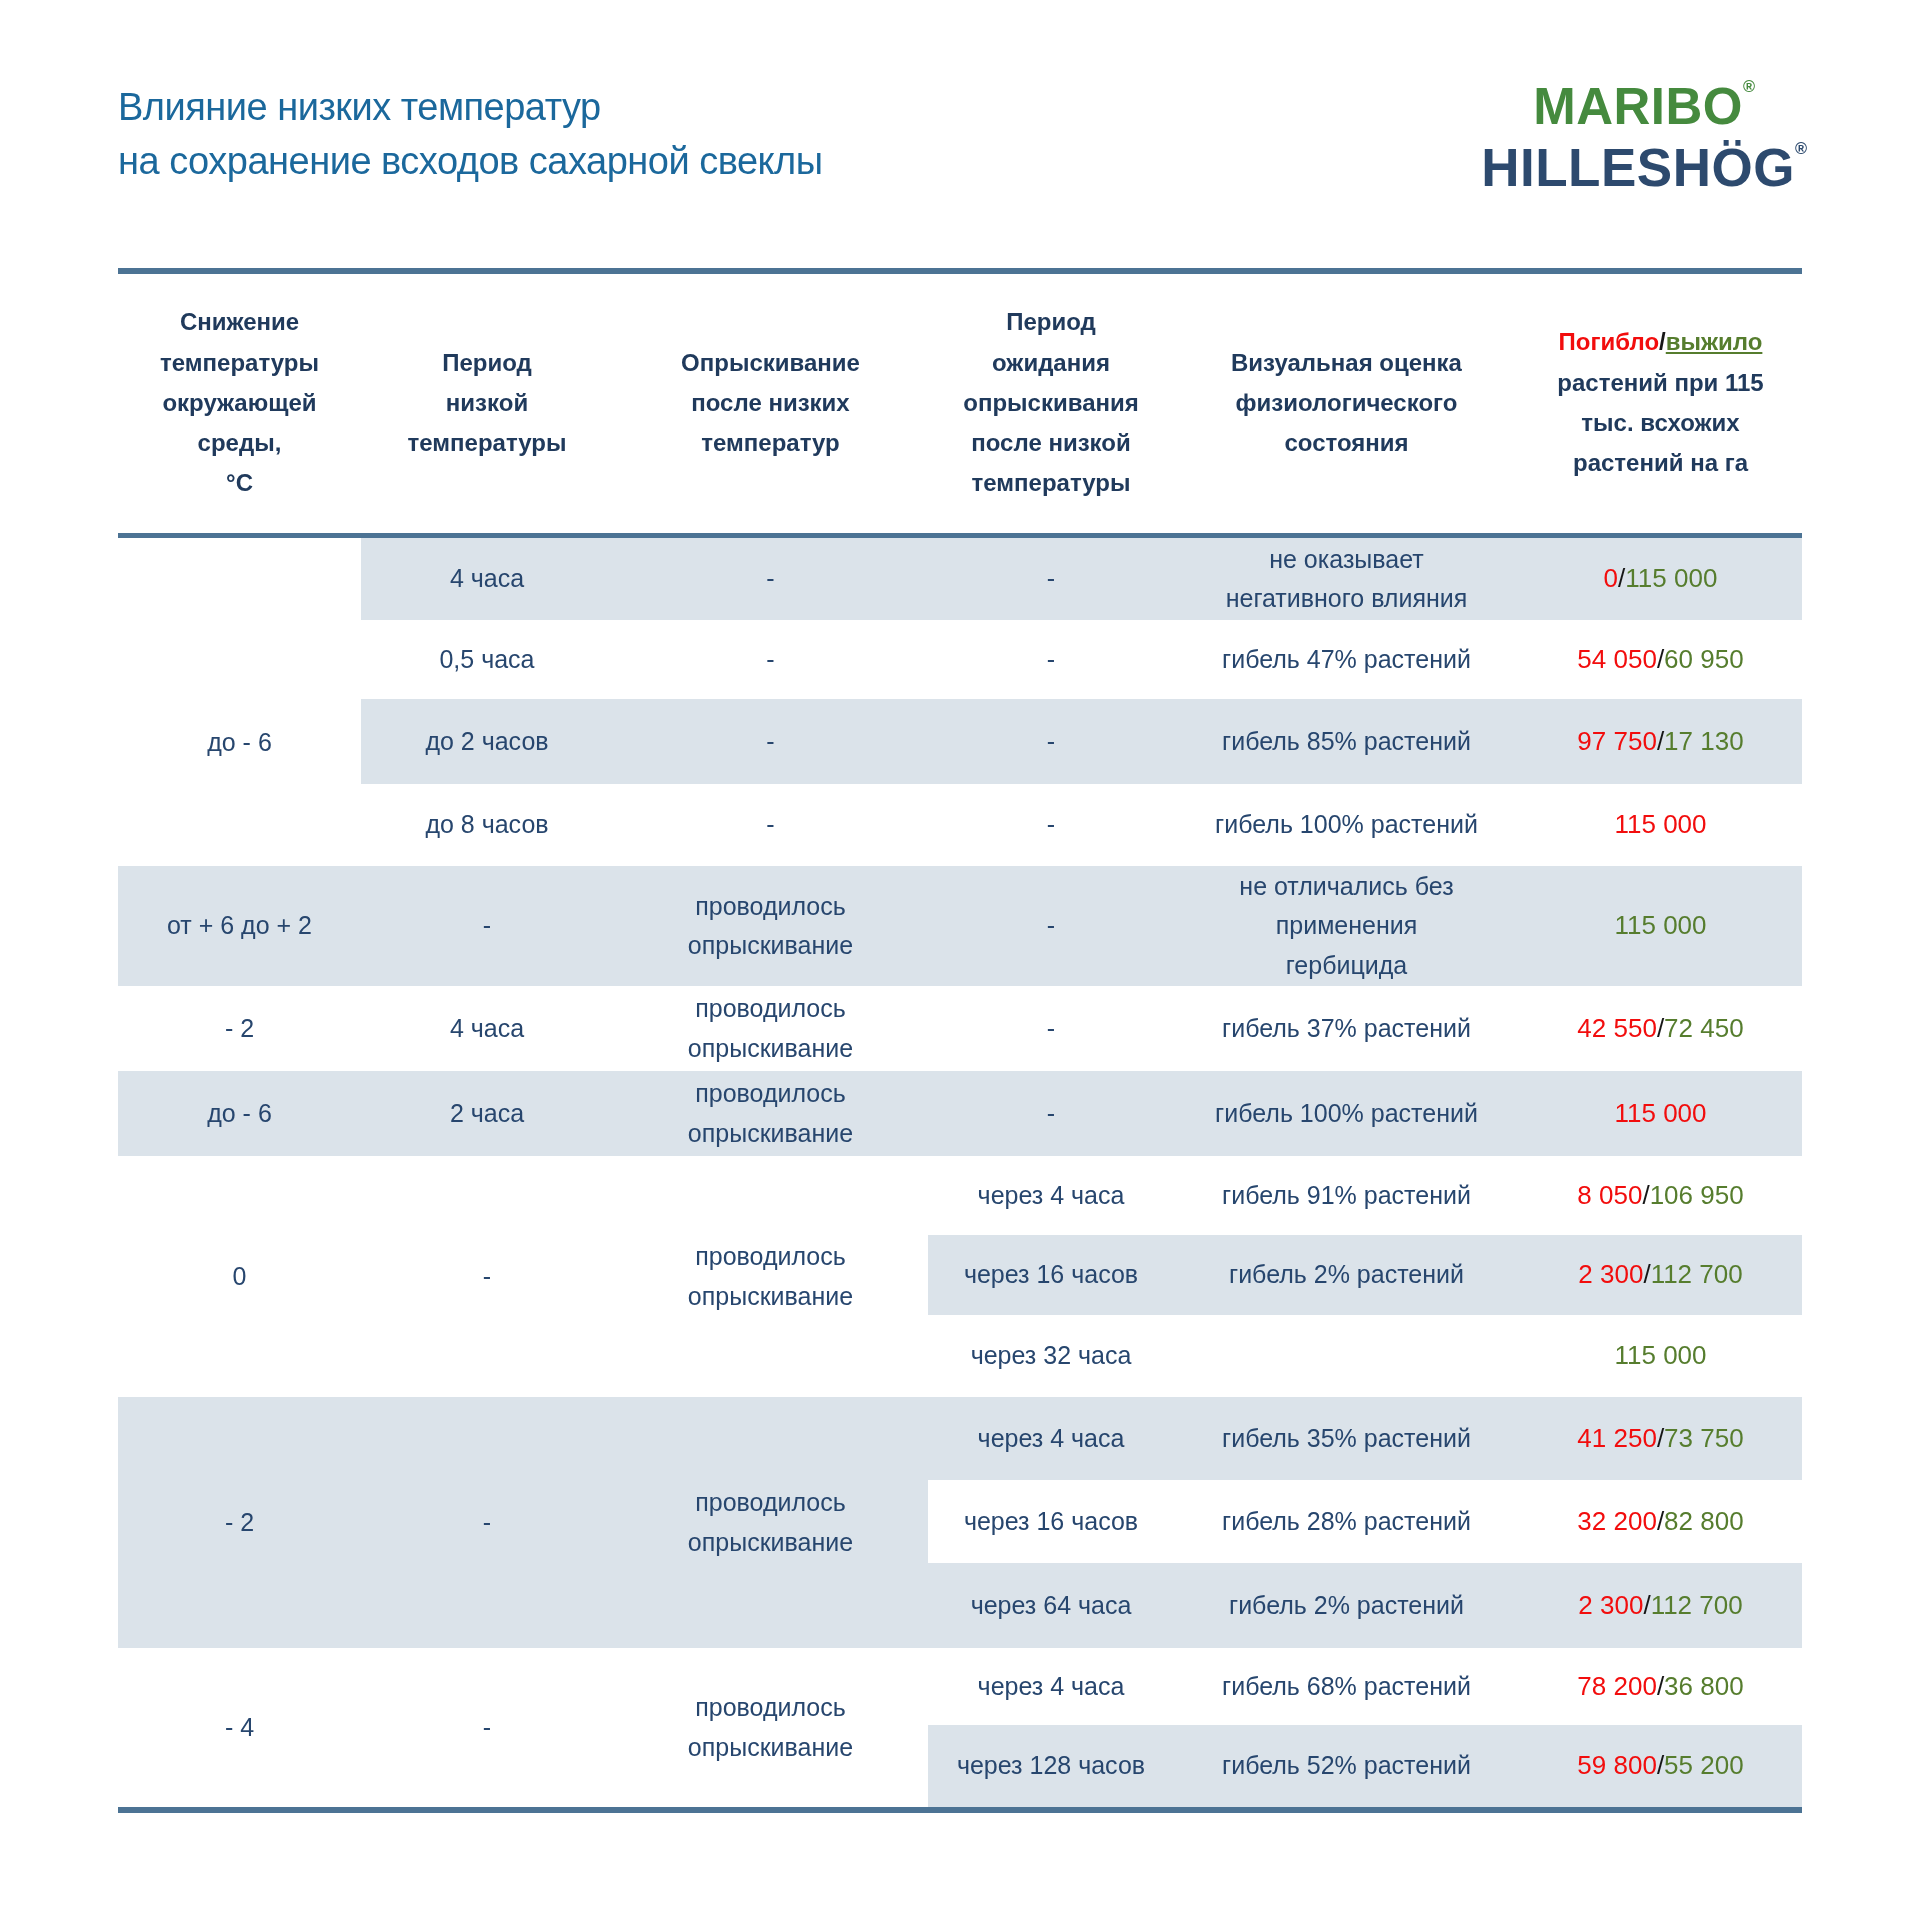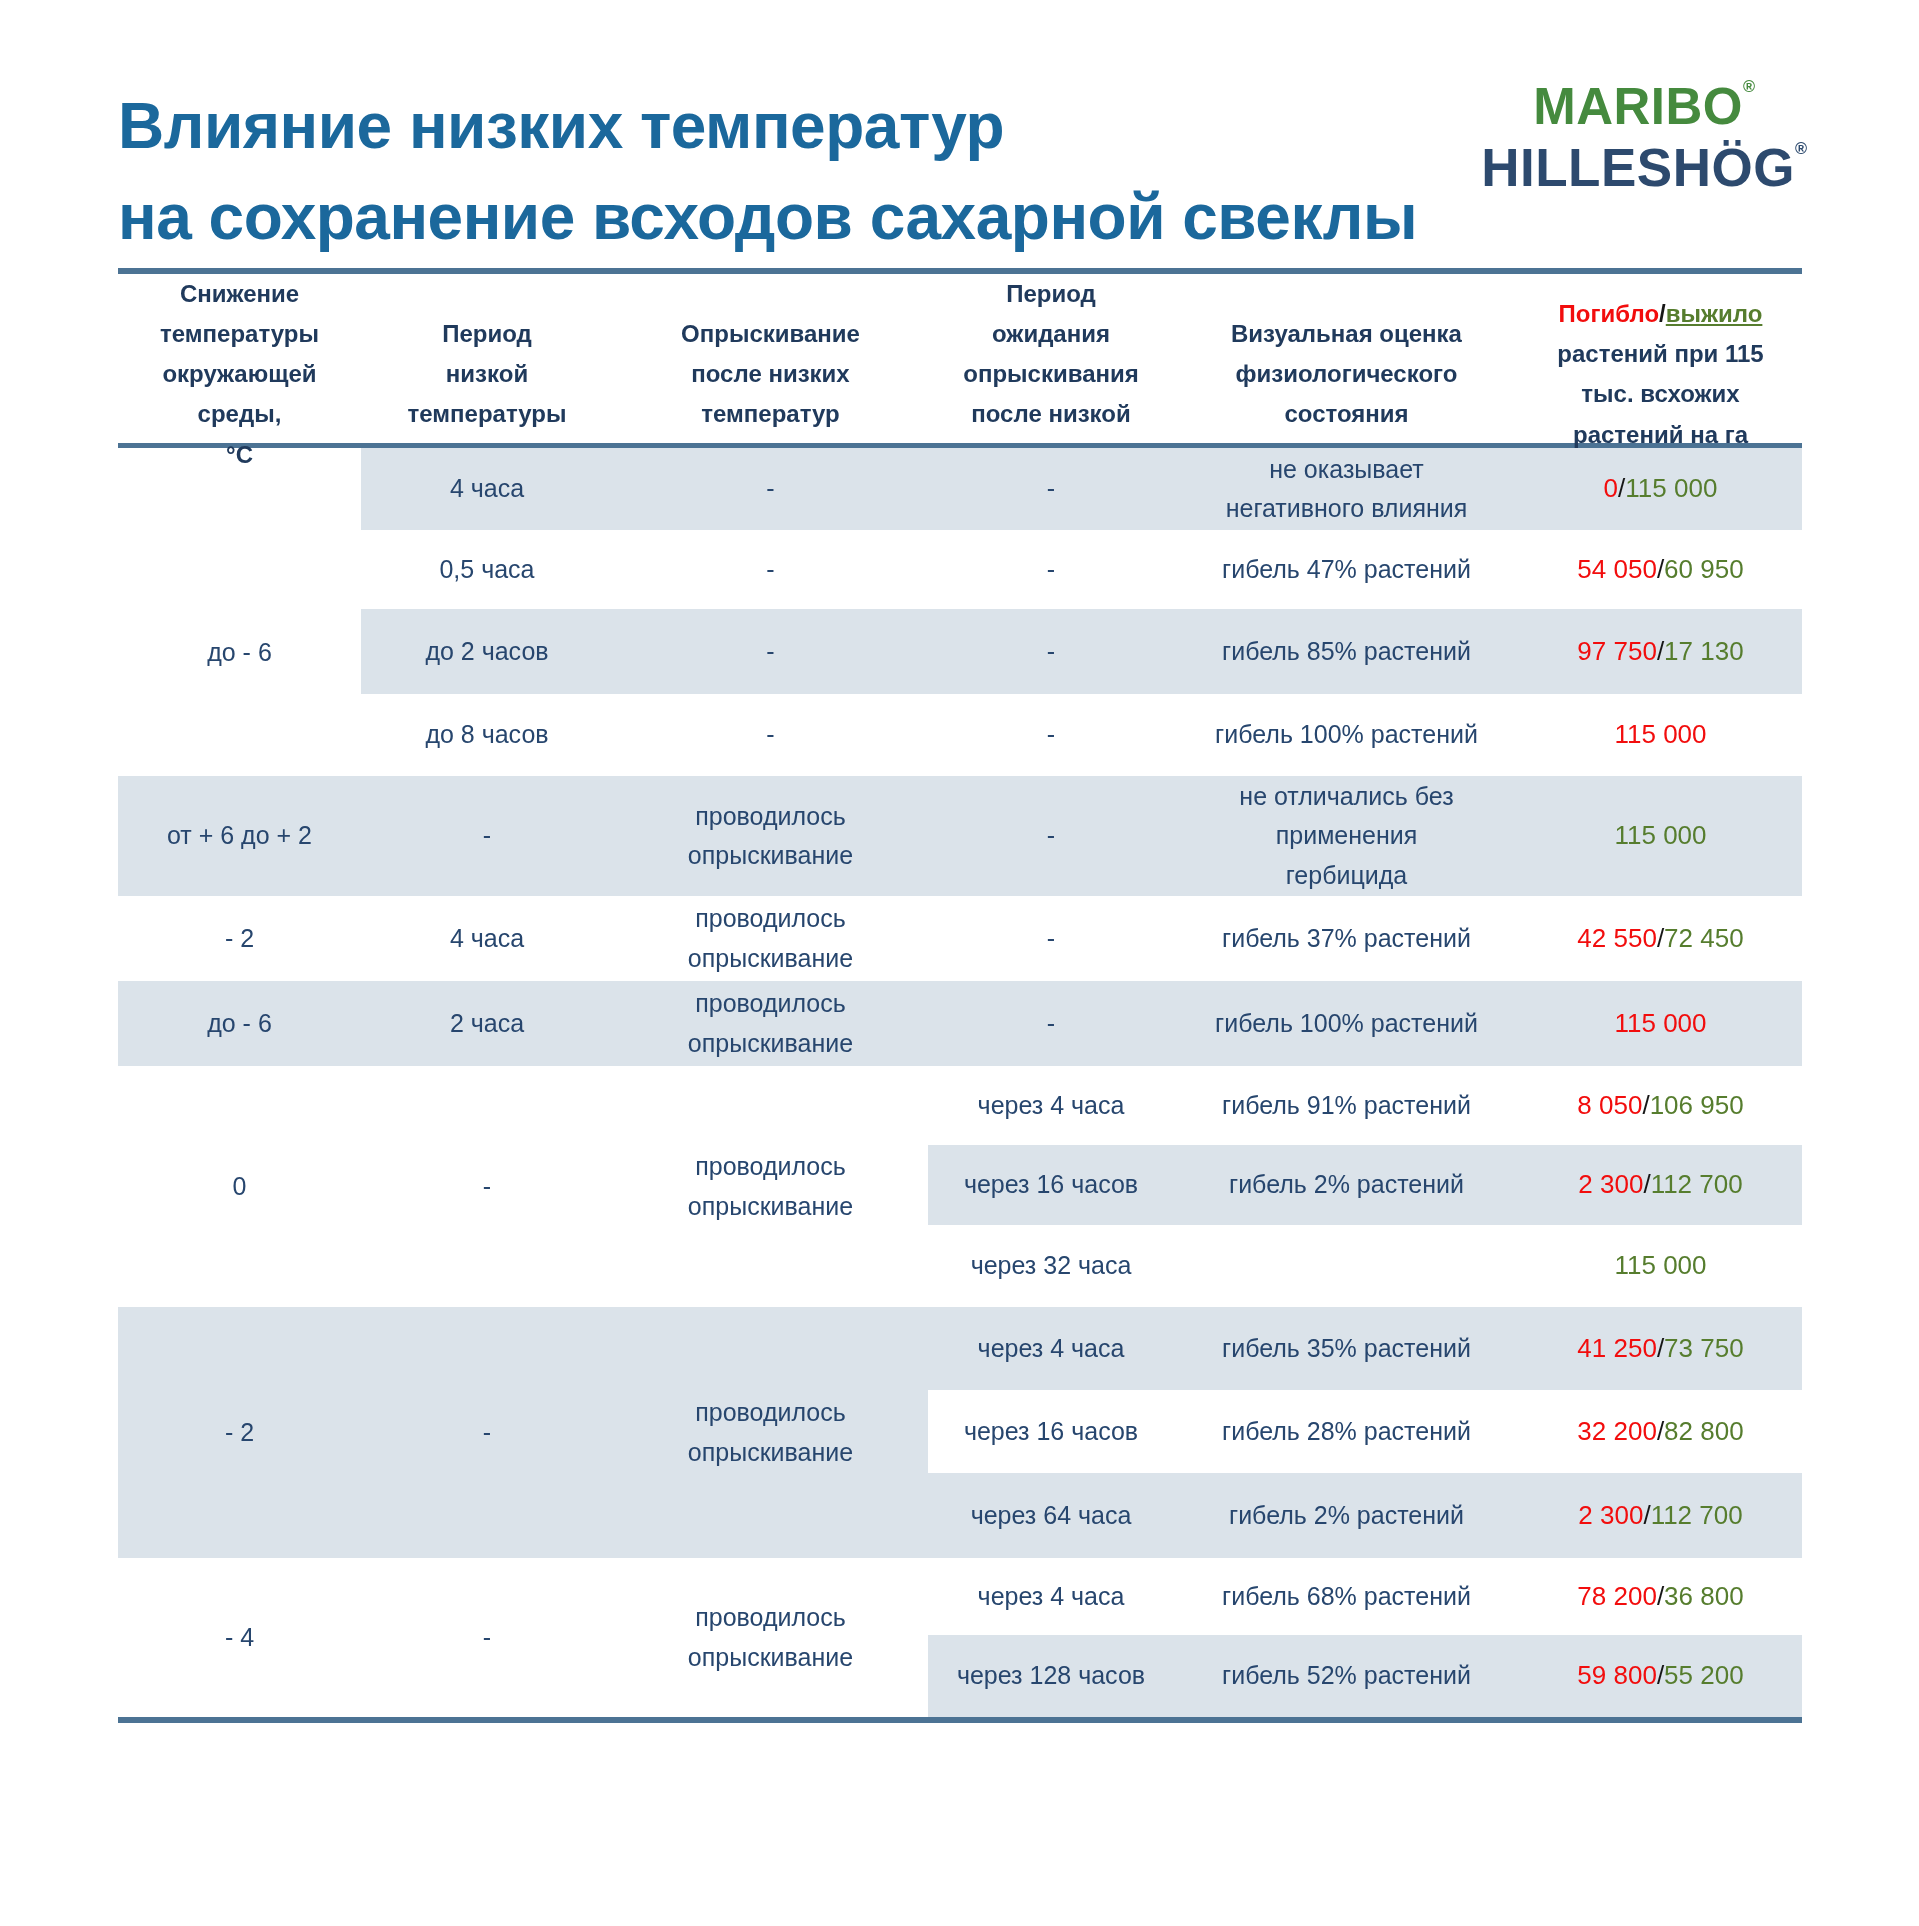--- a/index.html
+++ b/index.html
@@ -16,39 +16,39 @@
   }
   *{box-sizing:border-box;margin:0;padding:0;}
   html,body{background:#ffffff;}
   body{
     width:1919px;height:1926px;position:relative;
     font-family:"Liberation Sans","DejaVu Sans",sans-serif;
   }
   
   .title{
     position:absolute;left:118px;top:81px;
-    color:var(--title-blue);font-weight:bold;
-    font-size:64px;line-height:1.42;letter-spacing:-0.5px;
+    color:var(--title-blue);font-weight:normal;
+    font-size:38px;line-height:1.42;letter-spacing:-0.5px;
   }
   
   .logo{
     position:absolute;right:112px;top:77px;text-align:center;
     font-weight:bold;line-height:1.18;letter-spacing:0.5px;
   }
   .logo-top{color:var(--logo-green);font-size:51px;}
   .logo-bottom{color:var(--logo-navy);font-size:53px;}
   .logo sup{font-size:16.4px;vertical-align:32px;letter-spacing:0;}
   
   .tbl{position:absolute;left:118px;top:268px;width:1684px;}
   .rule{height:5.5px;background:var(--accent-rule);}
   .thead,.tbody{
     display:grid;
     grid-template-columns:243px 252px 315px 246px 345px 283px;
   }
-  .thead{height:169px;}
+  .thead{height:259px;}
   .tbody{
     grid-template-rows:82px 79px 85px 82px 120px 85px 85px 79px 80px 82px 83px 83px 85px 77px 82px;
   }
   .hc{
     display:flex;flex-direction:column;align-items:center;justify-content:center;
     text-align:center;font-weight:bold;font-size:24px;line-height:1.68;
     color:var(--header-navy);padding:0 7.7px;white-space:pre-line;
   }
   .h6top{white-space:nowrap;}
   .hred{color:var(--died-red);}

